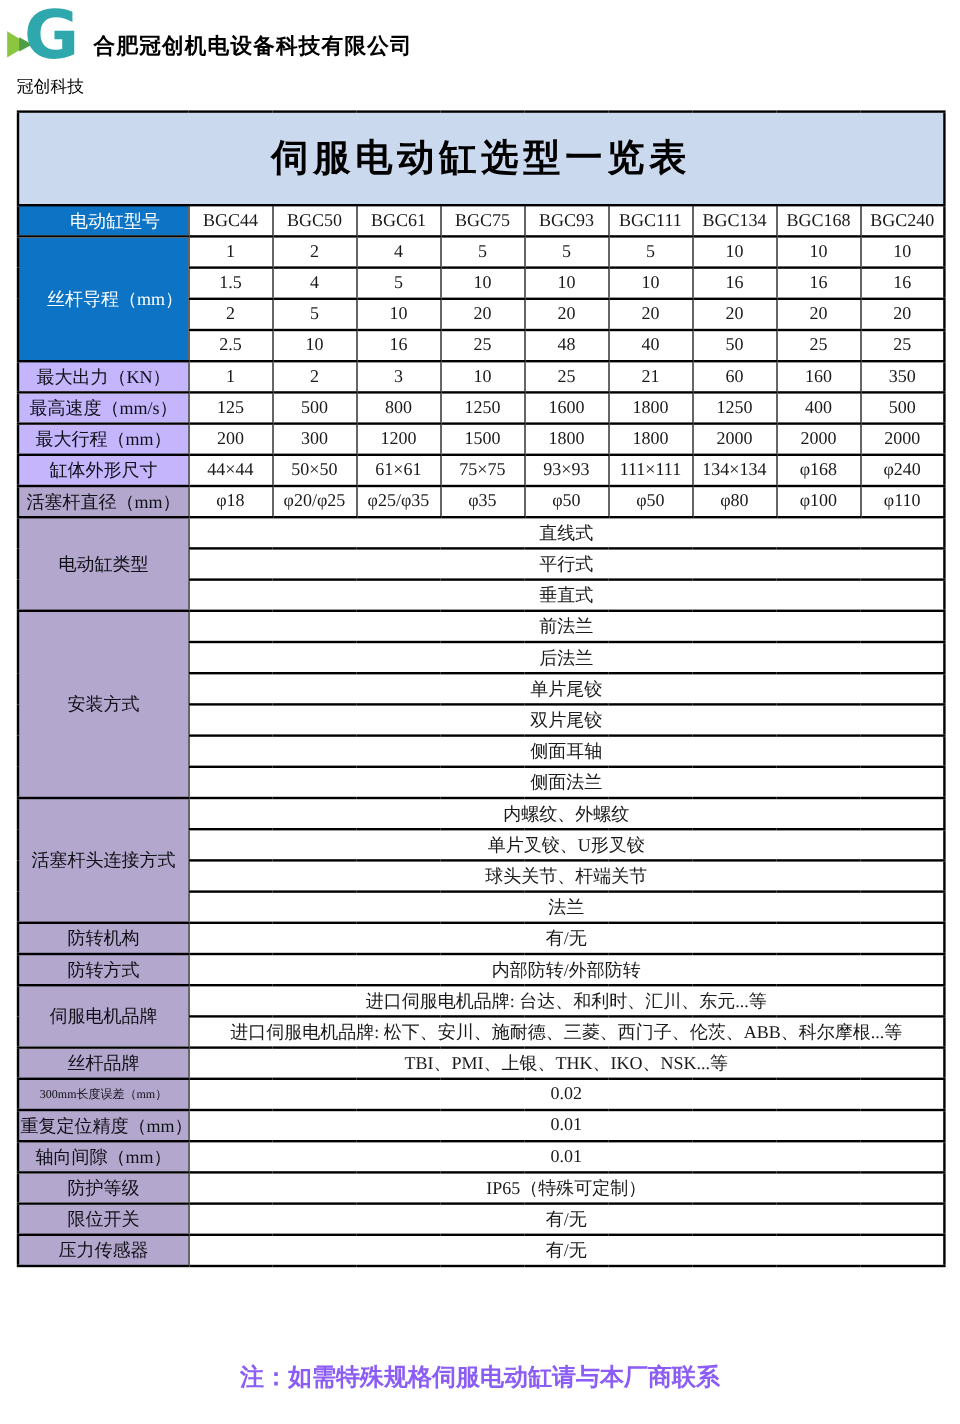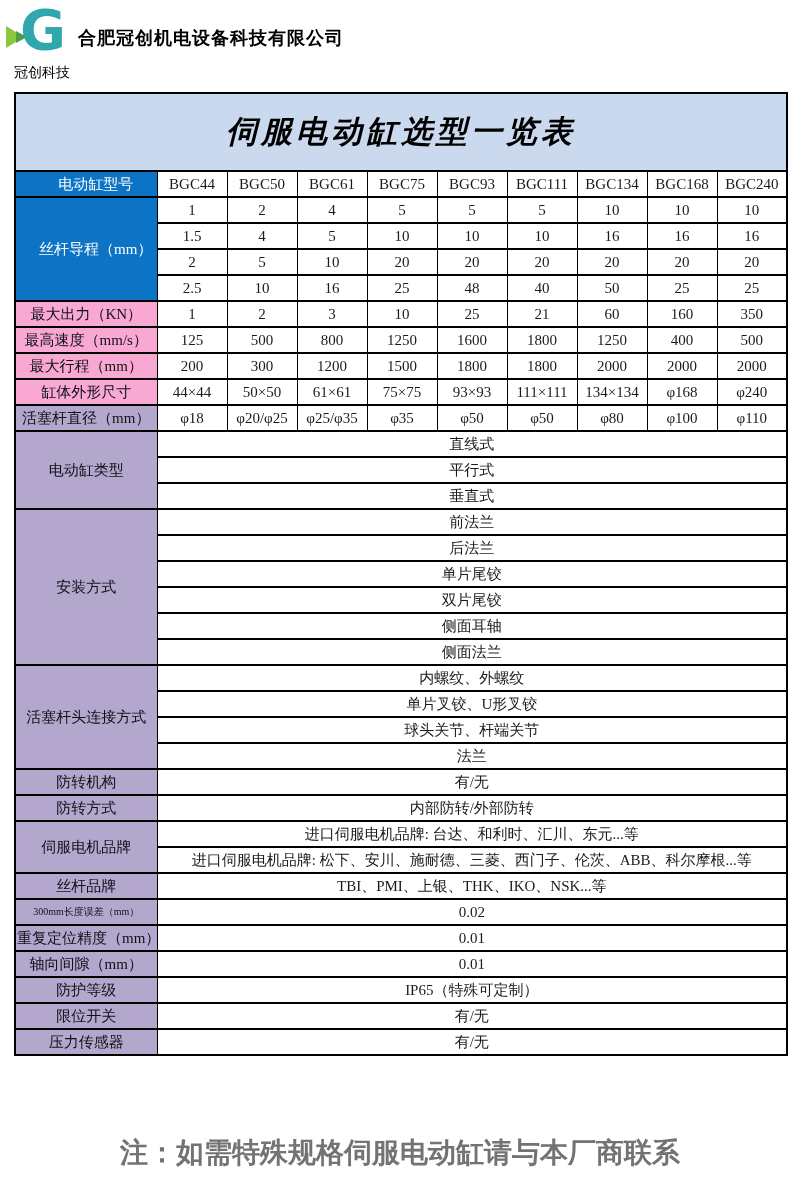--- a/index.html
+++ b/index.html
@@ -41,32 +41,32 @@
     table-layout:fixed;
   }
   td {
     border-left:1px solid #000; border-right:1px solid #000;
     border-top:2px solid #000; border-bottom:2px solid #000;
     height:26px; text-align:center; vertical-align:middle;
     font-size:15px; padding:0 1px; overflow:hidden; white-space:nowrap;
   }
   td.title-cell {
     height:78px; background:#cbd9ee; font-size:31px; font-weight:bold;
-    letter-spacing:4px; color:#000;font-style:italic;
+    letter-spacing:4px; color:#000;
   }
   td.b1 { background:#0d74c5; color:#fff;padding-left:20px; }
-  td.b2 { background:#f9a8d4; color:#101018; }
+  td.b2 { background:#c4b5fd; color:#101018; }
   td.pu { background:#b4a7cd; color:#101018; }
   td.sm { font-size:10px; }
   td.val { background:#fff; color:#1a1a1a; }
   
   .note {
     position:absolute; left:0; top:1134px; width:800px; text-align:center;
     font-family:"Liberation Sans", sans-serif; font-weight:bold;
-    font-size:28px; color:#737373;
+    font-size:20px; color:#8b5cf6;
   }
 </style>
 </head>
 <body>
 
 <div class="hdr">
   <span class="tri-light"></span>
   <span class="tri-dark"></span>
   <span class="logo-g">G</span>
   <h1 class="company-name">合肥冠创机电设备科技有限公司</h1>

